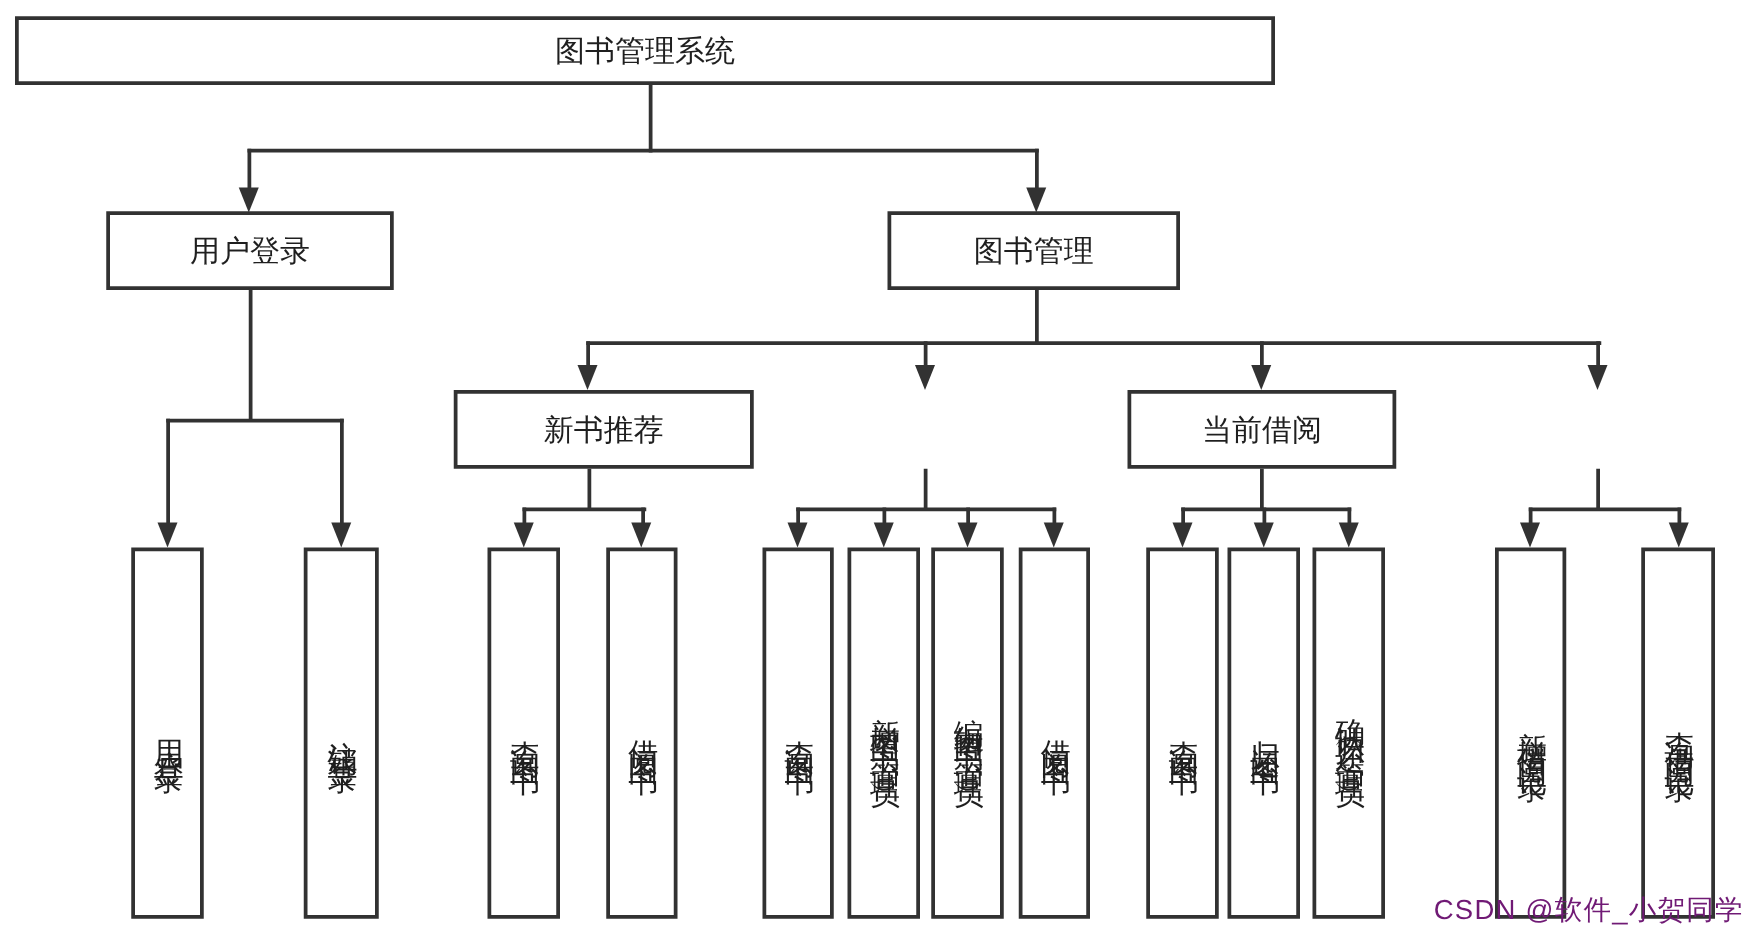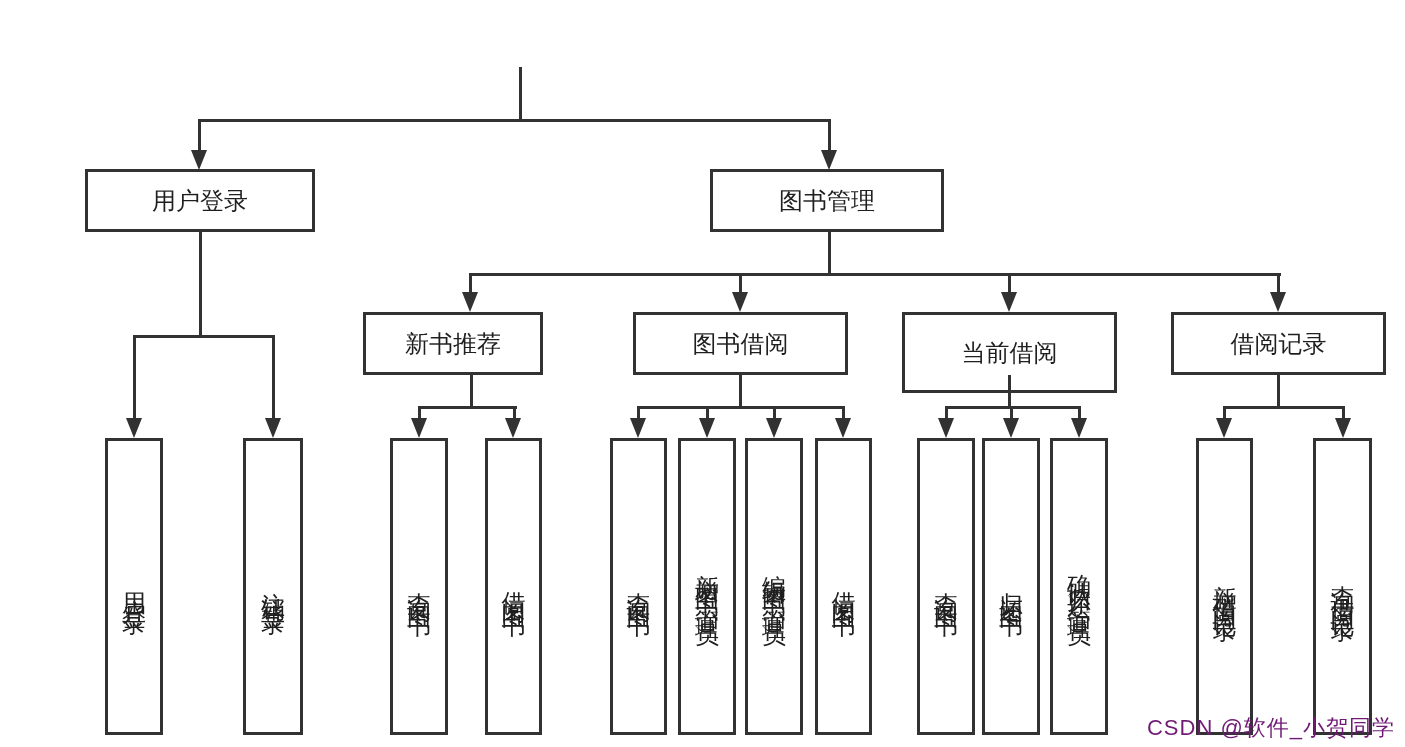--- a/index.html
+++ b/index.html
@@ -18,23 +18,23 @@
     border:3px solid #323232;
     box-sizing:border-box;
     display:flex;align-items:center;justify-content:center;
     font-size:24px;
     color:#1f1f1f;
     white-space:nowrap;
   }
   .b-root   {left:12px;  top:13px;  width:1008px;height:55px;}
   .b-branch0{left:85px;  top:169px; width:230px; height:63px;}
   .b-branch1{left:710px; top:169px; width:234px; height:63px;}
-  .b-mod0{left:363px; top:312px;width:180px;height:63px;}
+  .b-mod0{left:363px; top:312px;width:240px;height:63px;}
   .b-mod1{left:633px; top:312px;width:215px;height:63px;}
-  .b-mod2{left:902px; top:312px;width:215px;height:81px;font-family:Liberation Mono, monospace;}
+  .b-mod2{left:902px; top:312px;width:215px;height:63px;font-family:Liberation Mono, monospace;}
   .b-mod3{left:1171px;top:312px;width:215px;height:63px;}
   .leaf{top:438px;height:297px;}
   .b-l0 {left:105px; width:58px;}
   .b-l1 {left:243px; width:60px;}
   .b-l2 {left:390px; width:58px;}
   .b-l3 {left:485px; width:57px;}
   .b-l4 {left:610px; width:57px;}
   .b-l5 {left:678px; width:58px;}
   .b-l6 {left:745px; width:58px;}
   .b-l7 {left:815px; width:57px;}
@@ -123,28 +123,27 @@
     color:#701a75;
     letter-spacing:1px;
     z-index:5;
   }
 </style>
 </head>
 <body>
 
 <div class="canvas">
 
+  <div class="node b-root">图书管理系统</div>
 
   <div class="node b-branch0">用户登录</div>
   <div class="node b-branch1">图书管理</div>
 
   <div class="node b-mod0">新书推荐</div>
-  <div class="node b-mod1">图书借阅</div>
   <div class="node b-mod2">当前借阅</div>
-  <div class="node b-mod3">借阅记录</div>
 
   <div class="node leaf b-l0">
     <span class="vtext">用户登录</span>
   </div>
   <div class="node leaf b-l1">
     <span class="vtext">注销登录</span>
   </div>
   <div class="node leaf b-l2">
     <span class="vtext">查询图书</span>
   </div>

